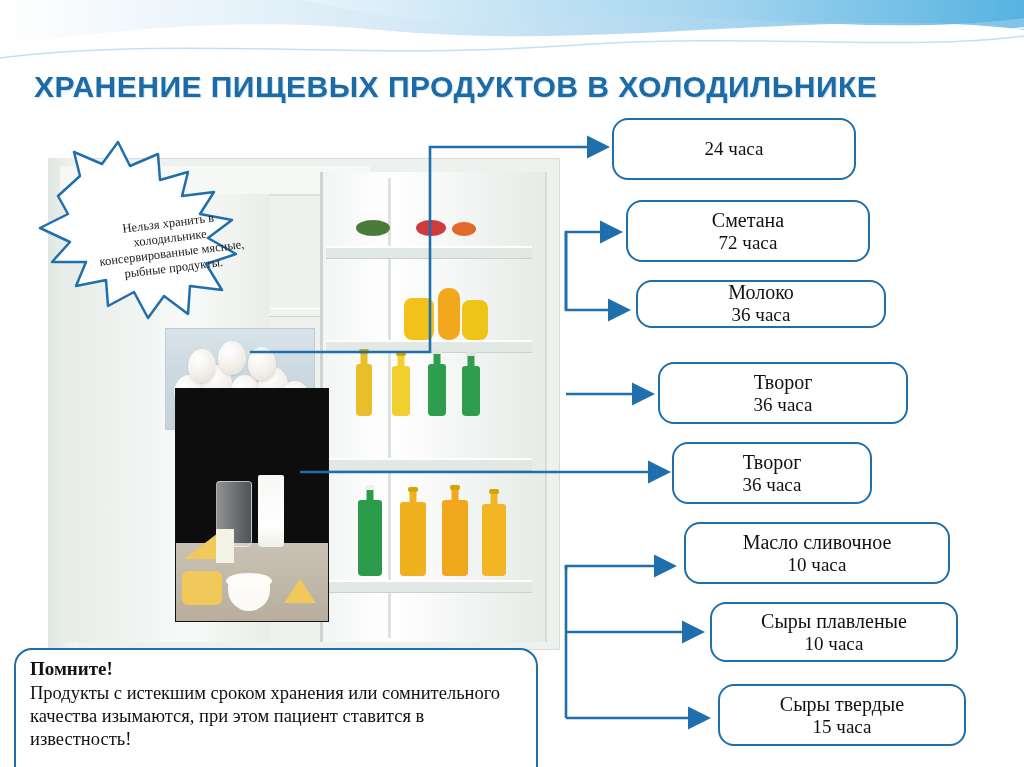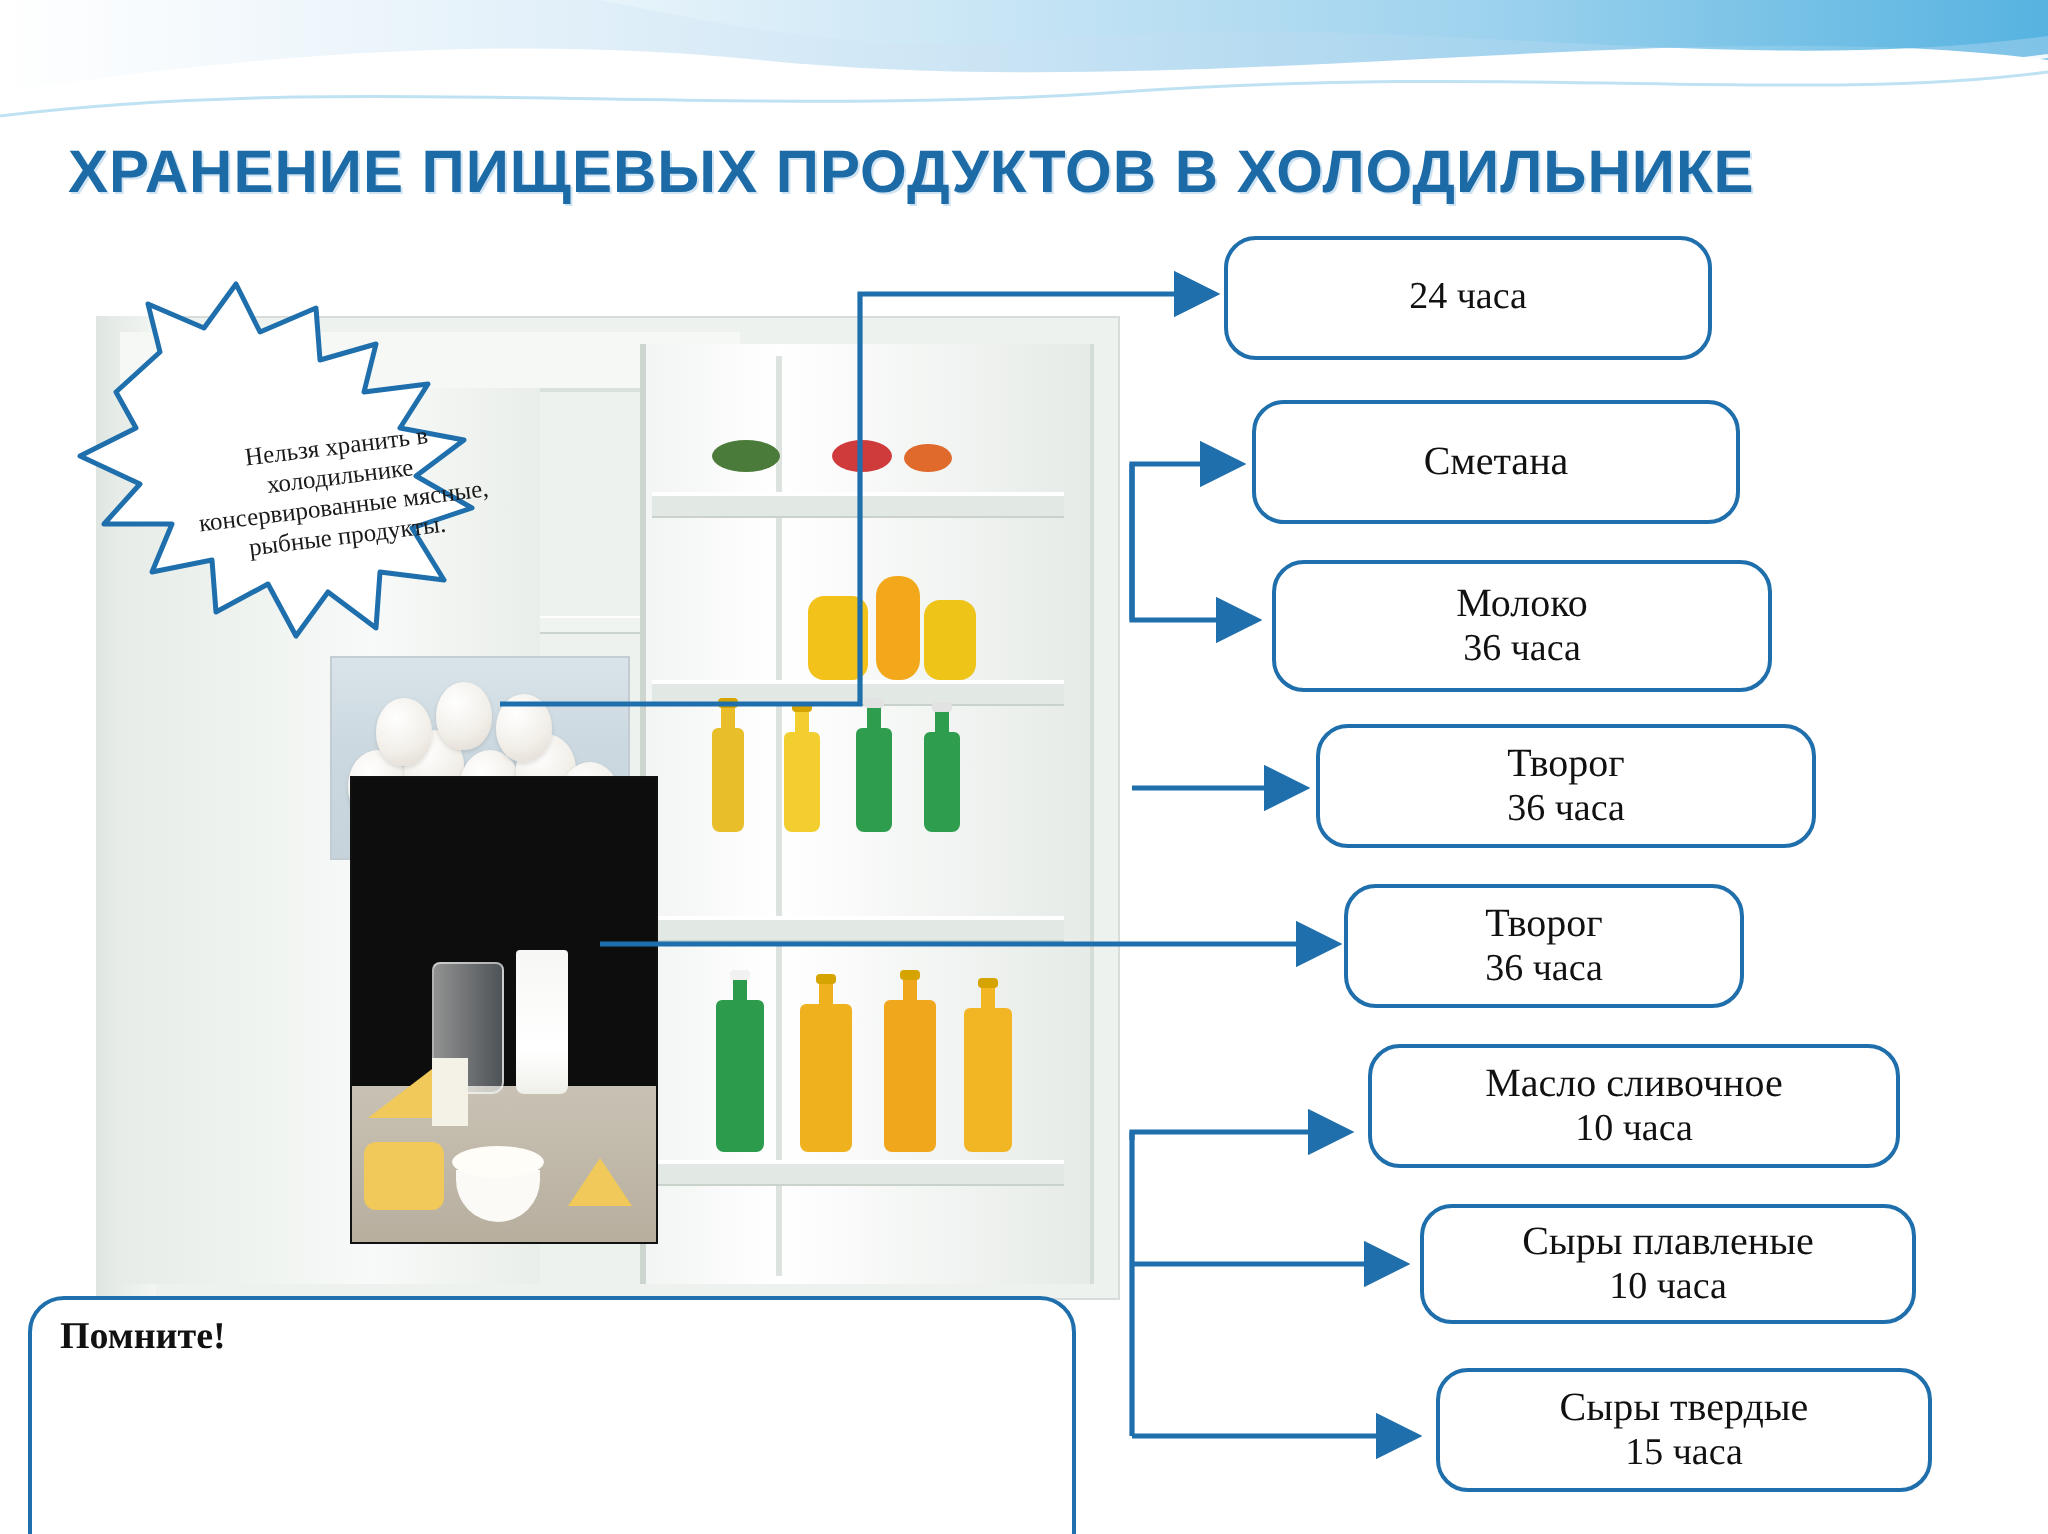--- a/index.html
+++ b/index.html
@@ -421,23 +421,24 @@
     </g>
   </svg>
 </div>
 
 <div class="box" style="left:612px; top:118px; width:244px; height:62px;">
   <div class="time">24 часа</div>
 </div>
 
 <div class="box" style="left:626px; top:200px; width:244px; height:62px;">
   <div class="name">Сметана</div>
-</div>
-
-<div class="box" style="left:636px; top:280px; width:250px; height:66px;">
+  <div class="time">72 часа</div>
+</div>
+
+<div class="box" style="left:636px; top:280px; width:250px; height:48px;justify-content:flex-end;">
   <div class="name">Молоко</div>
   <div class="time">36 часа</div>
 </div>
 
 <div class="box" style="left:658px; top:362px; width:250px; height:62px;">
   <div class="name">Творог</div>
   <div class="time">36 часа</div>
 </div>
 
 <div class="box" style="left:672px; top:442px; width:200px; height:62px;">
@@ -455,13 +456,14 @@
   <div class="time">10 часа</div>
 </div>
 
 <div class="box" style="left:718px; top:684px; width:248px; height:62px;">
   <div class="name">Сыры твердые</div>
   <div class="time">15 часа</div>
 </div>
 
 <div class="remember">
   <div class="head">Помните!</div>
+  <div class="body">Продукты с истекшим сроком хранения или сомнительного качества изымаются, при этом пациент ставится в известность!</div>
 </div>
 
 </body></html>

